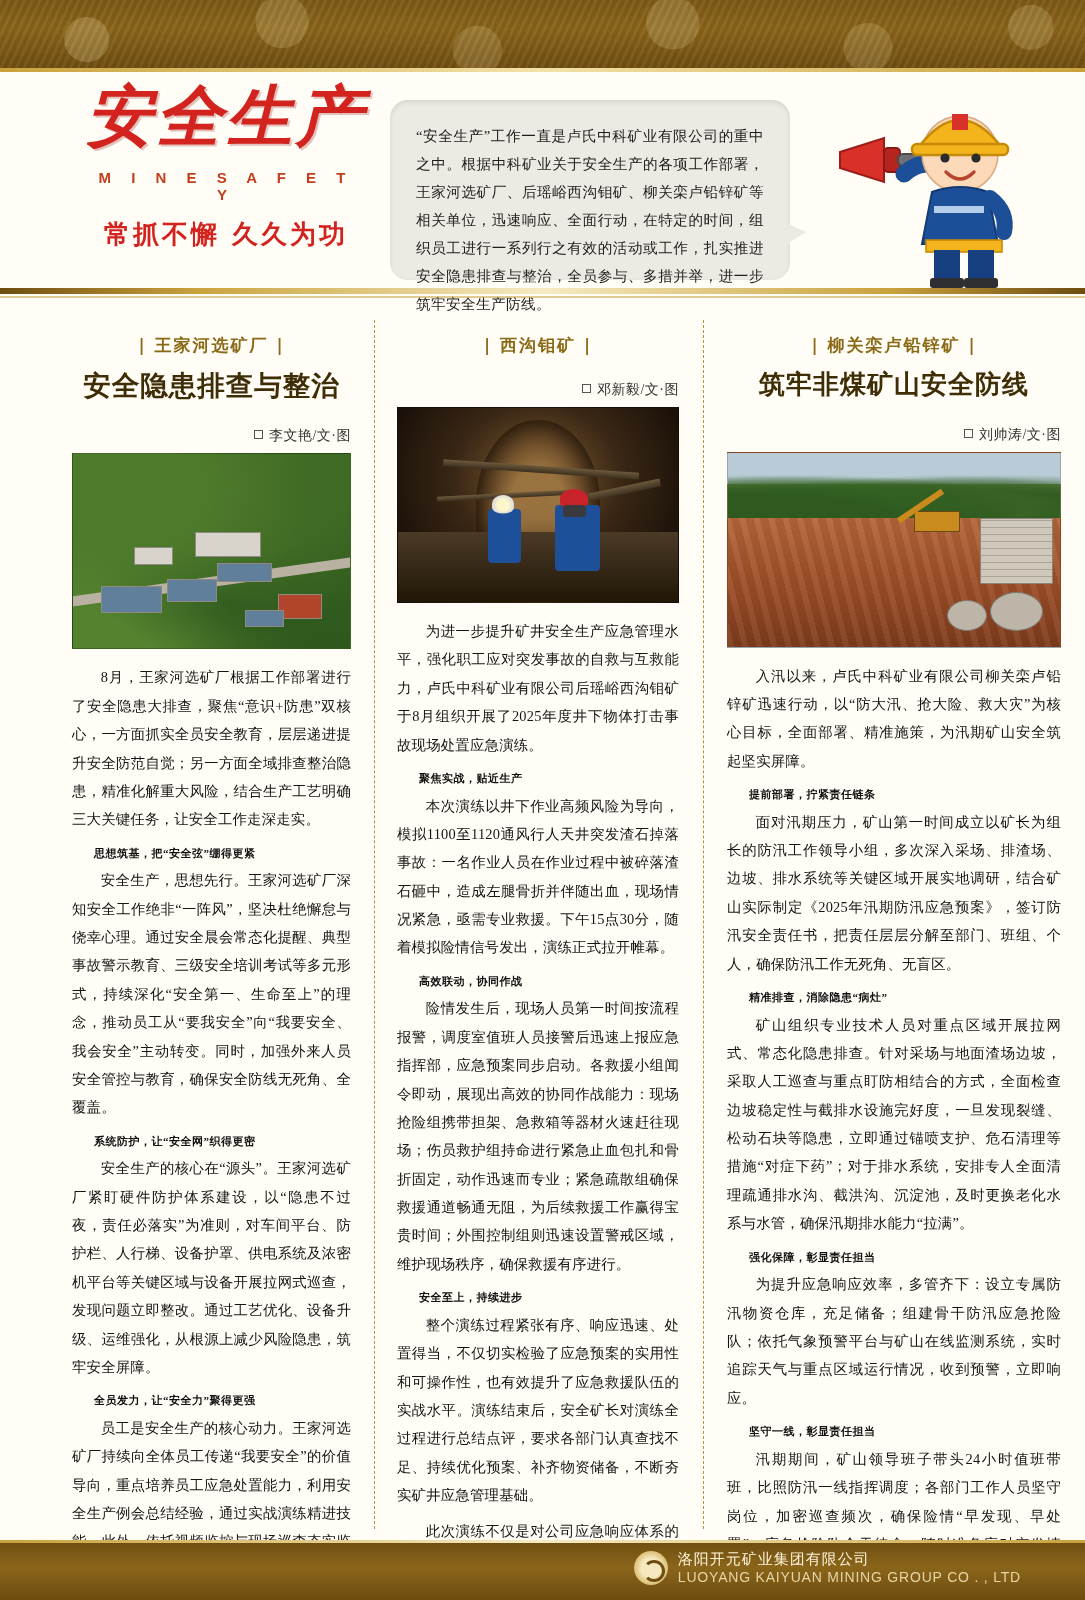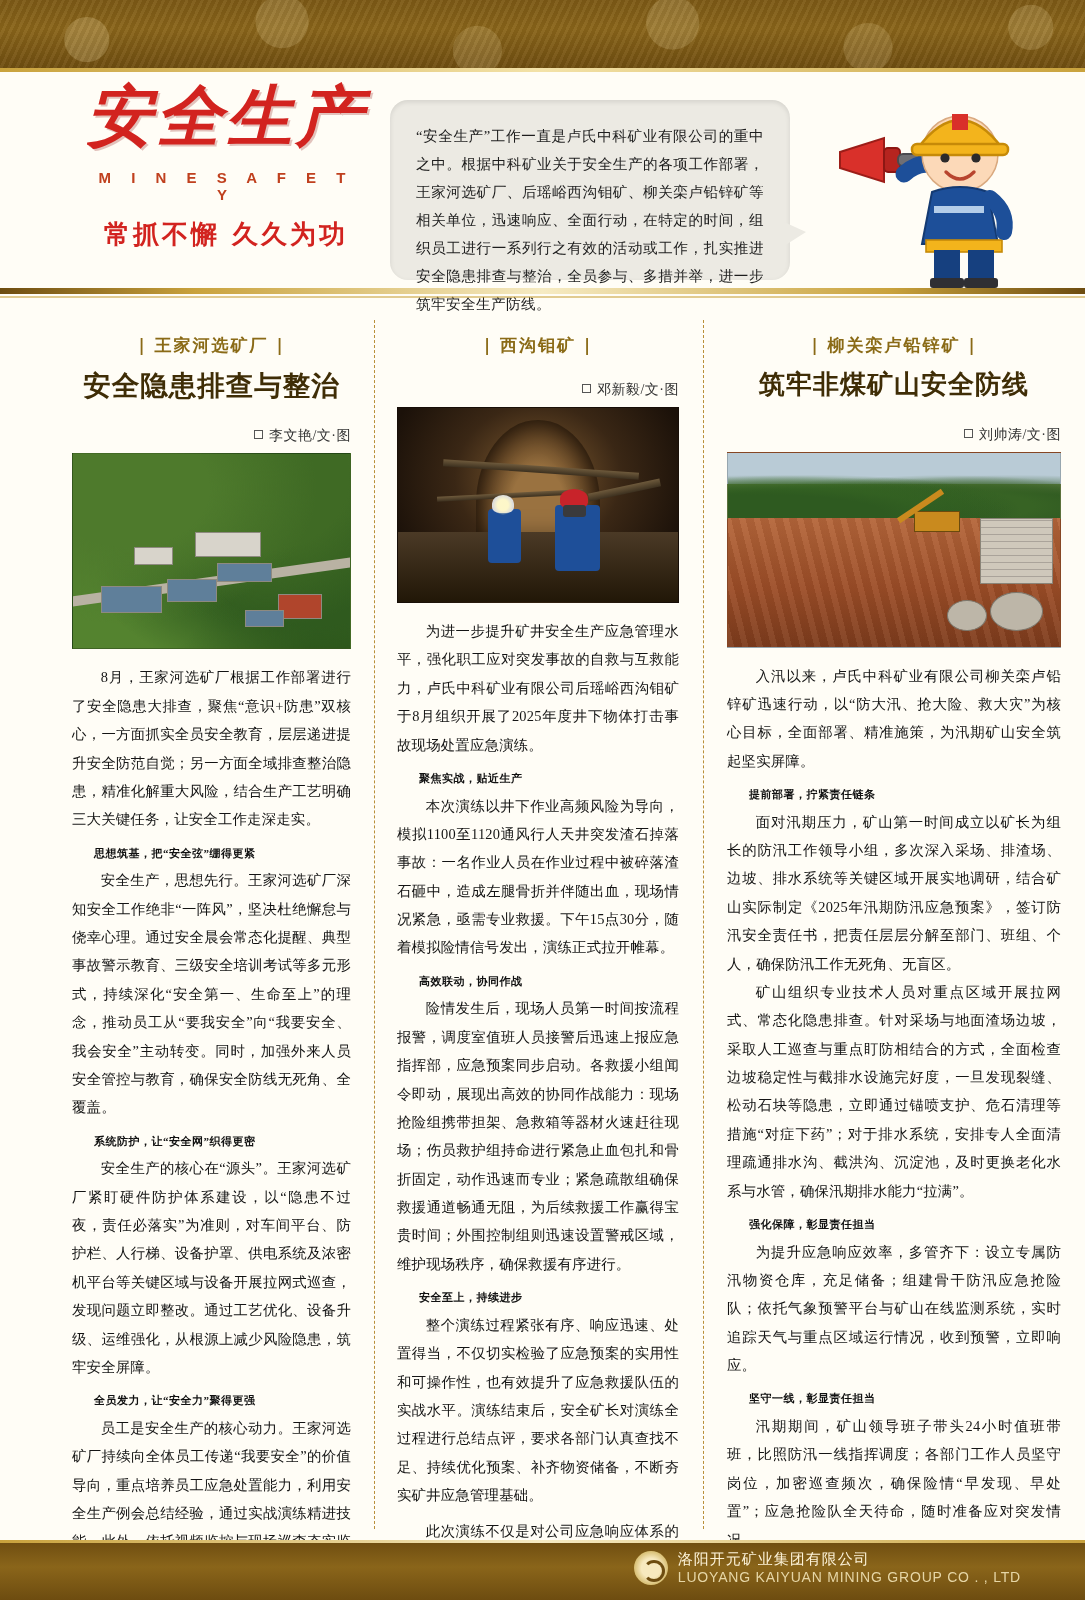--- a/index.html
+++ b/index.html
@@ -452,20 +452,21 @@
       <div class="exc-body" style="left:56%;top:30%;width:14%;height:11%;"></div>
       <div class="exc-arm" style="left:50%;top:26%;width:16%;height:6px;"></div>
       <div class="culvert" style="right:5%;top:72%;width:16%;height:20%;"></div>
       <div class="culvert" style="right:22%;top:76%;width:12%;height:16%;"></div>
     </div>
 
     <div class="body-text">
       <p>入汛以来，卢氏中科矿业有限公司柳关栾卢铅锌矿迅速行动，以“防大汛、抢大险、救大灾”为核心目标，全面部署、精准施策，为汛期矿山安全筑起坚实屏障。</p>
       <div class="sub-h">提前部署，拧紧责任链条</div>
       <p>面对汛期压力，矿山第一时间成立以矿长为组长的防汛工作领导小组，多次深入采场、排渣场、边坡、排水系统等关键区域开展实地调研，结合矿山实际制定《2025年汛期防汛应急预案》，签订防汛安全责任书，把责任层层分解至部门、班组、个人，确保防汛工作无死角、无盲区。</p>
+      <div class="sub-h">精准排查，消除隐患“病灶”</div>
       <p>矿山组织专业技术人员对重点区域开展拉网式、常态化隐患排查。针对采场与地面渣场边坡，采取人工巡查与重点盯防相结合的方式，全面检查边坡稳定性与截排水设施完好度，一旦发现裂缝、松动石块等隐患，立即通过锚喷支护、危石清理等措施“对症下药”；对于排水系统，安排专人全面清理疏通排水沟、截洪沟、沉淀池，及时更换老化水系与水管，确保汛期排水能力“拉满”。</p>
       <div class="sub-h">强化保障，彰显责任担当</div>
       <p>为提升应急响应效率，多管齐下：设立专属防汛物资仓库，充足储备；组建骨干防汛应急抢险队；依托气象预警平台与矿山在线监测系统，实时追踪天气与重点区域运行情况，收到预警，立即响应。</p>
       <div class="sub-h">坚守一线，彰显责任担当</div>
       <p>汛期期间，矿山领导班子带头24小时值班带班，比照防汛一线指挥调度；各部门工作人员坚守岗位，加密巡查频次，确保险情“早发现、早处置”；应急抢险队全天待命，随时准备应对突发情况。</p>
 
     </div>
   </div>
 </div>
 

